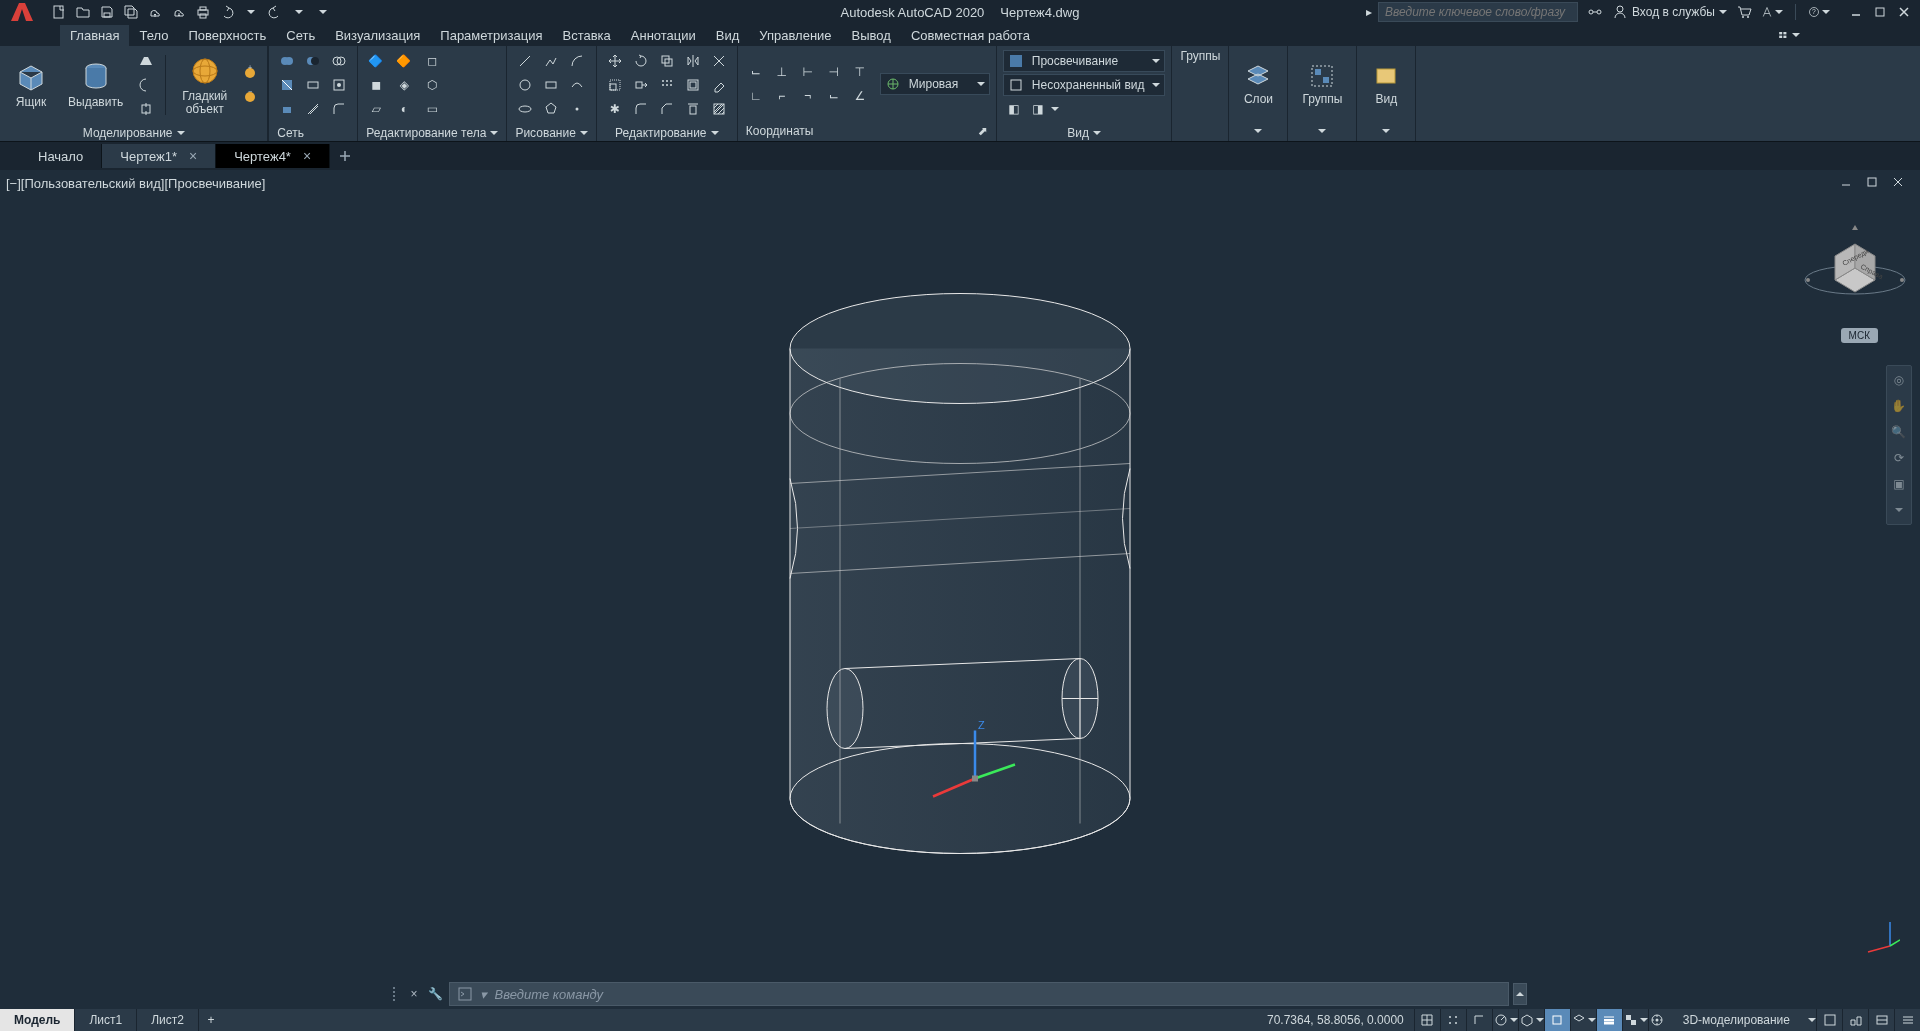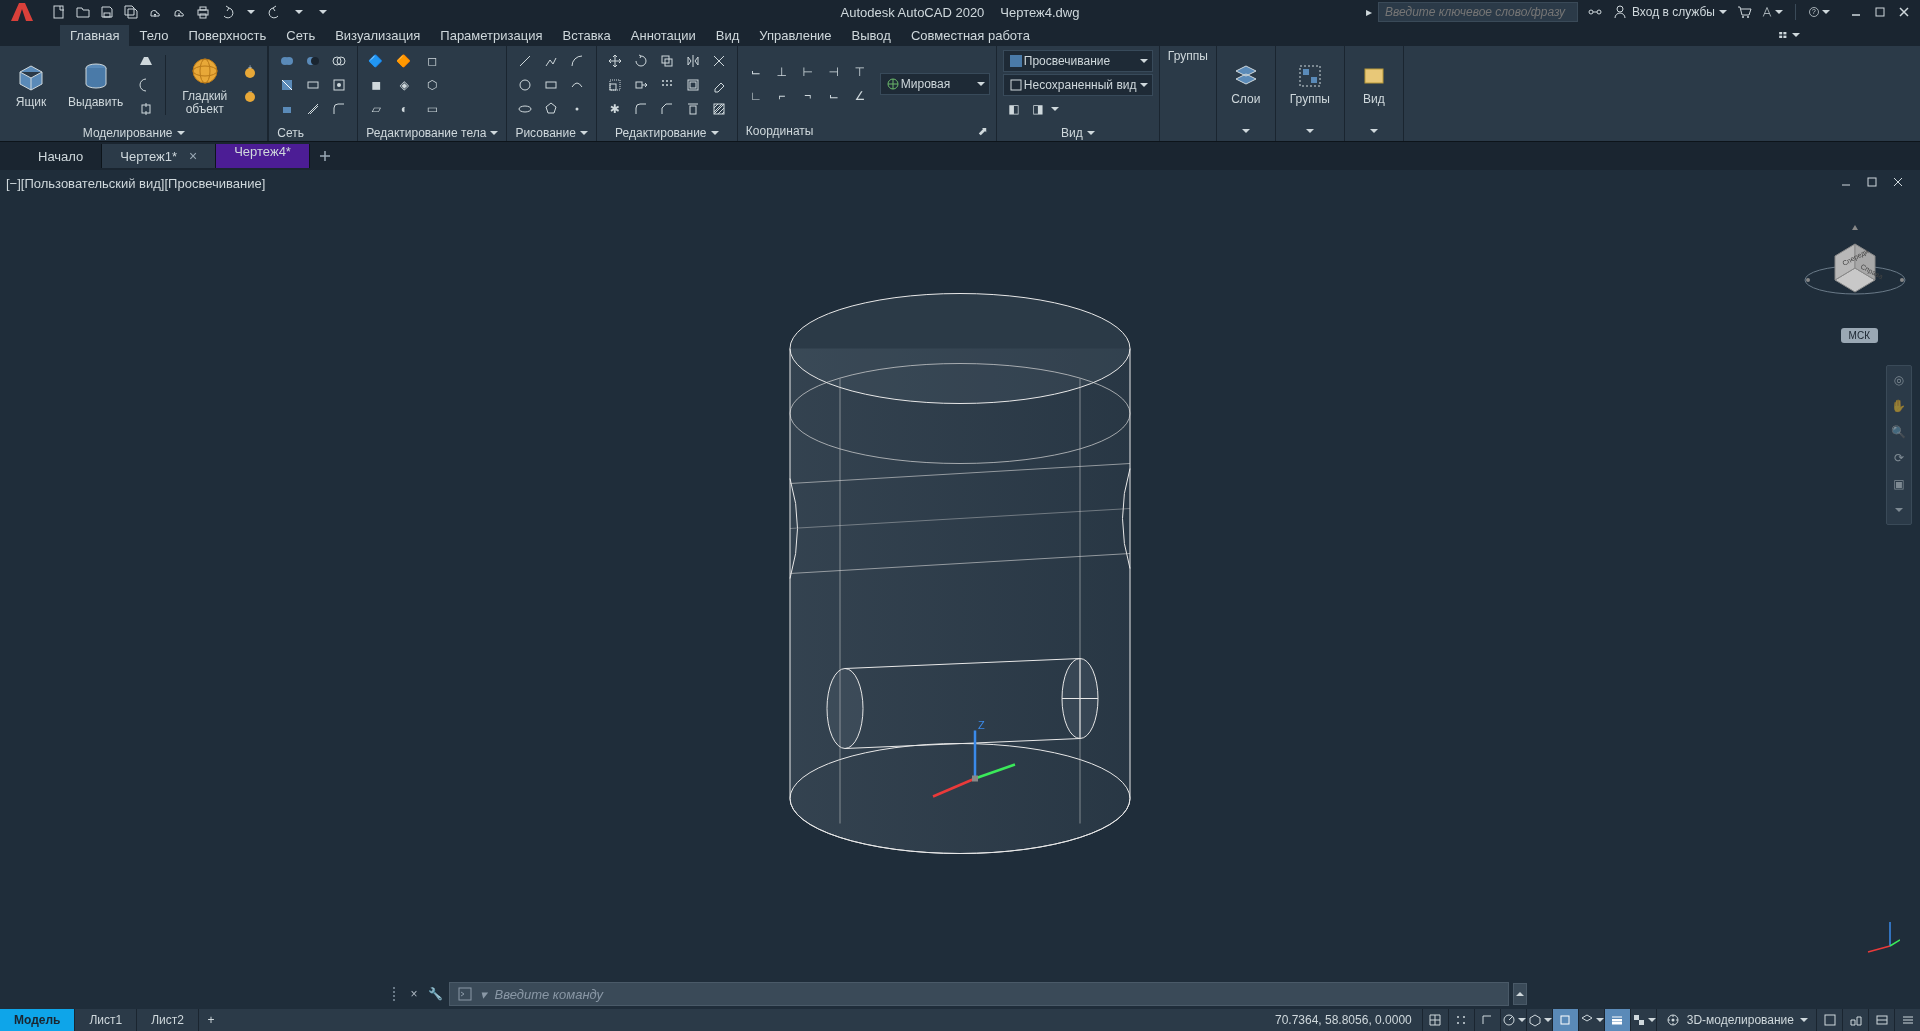--- a/index.html
+++ b/index.html
@@ -26,29 +26,29 @@
 
 
 .ribbon { height:96px; background:#2b3a48; display:flex; border-bottom:1px solid #0d141a; }
 .panel { display:flex; flex-direction:column; border-right:1px solid #1a2530; }
 .panel-body { flex:1; display:flex; align-items:center; padding:4px 6px; gap:4px; }
 .panel-title { height:20px; display:flex; align-items:center; justify-content:center; font-size:12px; color:#cfd8dc; gap:4px; cursor:pointer; padding:0 8px; }
 .big-btn { display:flex; flex-direction:column; align-items:center; justify-content:center; gap:2px; padding:2px 8px; cursor:pointer; min-width:44px; }
 .big-label { font-size:12px; text-align:center; line-height:1.1; white-space:pre-line; }
 .icon-grid { display:grid; grid-template-columns:repeat(3,24px); grid-auto-rows:22px; gap:2px; }
 .icon-grid .sm { width:24px; height:22px; display:flex; align-items:center; justify-content:center; cursor:pointer; }
-.dropdown-row { height:22px; display:flex; align-items:center; background:#1e2a36; border:1px solid #384a5a; padding:0 4px; gap:0; font-size:12px; min-width:150px; }
+.dropdown-row { height:22px; display:flex; align-items:center; background:#1e2a36; border:1px solid #384a5a; padding:0 4px; gap:8px; font-size:12px; min-width:150px; }
 .ribbon-col { display:flex; flex-direction:column; gap:2px; }
 
 
 .doctabs { height:28px; background:#1a2530; display:flex; align-items:center; padding-left:20px; }
 .doctab { height:24px; padding:0 18px; display:flex; align-items:center; gap:12px; font-size:13px; color:#cfd8dc; cursor:pointer; border-right:1px solid #0d141a; }
 .doctab.start { background:#1a2530; }
 .doctab.file { background:#2b3a48; }
-.doctab.active { background:#4c1d95;flex-direction:column; }
+.doctab.active { background:#000000; }
 .doctab-close { font-size:14px; color:#9aa8b4; }
 .doctab-add { width:30px; height:24px; display:flex; align-items:center; justify-content:center; cursor:pointer; }
 
 
 .viewport { position:relative; background:#1f2d3a; height:calc(100% - 24px - 22px - 96px - 28px - 30px - 22px); }
 .vp-label { position:absolute; top:6px; left:6px; font-size:13px; color:#cfd8dc; }
 .vp-wincontrols { position:absolute; top:4px; right:12px; display:flex; gap:6px; }
 .viewcube { position:absolute; top:50px; right:30px; width:90px; height:90px; }
 .wcs-badge { position:absolute; top:158px; right:42px; background:#9aa8b4; color:#1a2530; font-size:10px; padding:2px 8px; border-radius:3px; }
 .nav-bar { position:absolute; top:195px; right:8px; width:26px; background:#2b3a48; border:1px solid #3a4a58; border-radius:2px; padding:4px 0; display:flex; flex-direction:column; gap:6px; align-items:center; }
@@ -60,26 +60,26 @@
 .cmd-handle { width:8px; display:flex; flex-direction:column; gap:2px; }
 .cmd-handle div{ width:2px;height:2px;background:#6a7a88;}
 .cmd-btn { width:18px; height:18px; display:flex; align-items:center; justify-content:center; cursor:pointer; color:#aeb8c2;}
 .cmd-input { width:1060px; height:24px; background:#3a4a58; border:1px solid #4a5a68; display:flex; align-items:center; padding:0 8px; gap:8px; font-style:italic; color:#8a98a6; font-size:13px; }
 .cmd-expand{ width:14px;height:22px;background:#3a4a58;border:1px solid #4a5a68;display:flex;align-items:center;justify-content:center;}
 
 
 .bottom { height:22px; background:#2b3a48; display:flex; align-items:center; }
 .layout-tabs { display:flex; }
 .layout-tab { height:22px; padding:0 14px; display:flex; align-items:center; font-size:12px; cursor:pointer; border-right:1px solid #1a2530; }
-.layout-tab.active { background:#0ea5e9; color:#1a2530; font-weight:bold; }
+.layout-tab.active { background:#e5e5e5; color:#1a2530; font-weight:bold; }
 .layout-add { width:24px; display:flex; align-items:center; justify-content:center; cursor:pointer; }
 .status-right { margin-left:auto; display:flex; align-items:center; height:100%; }
 .coords { padding:0 10px; font-size:12px; }
 .status-btn { width:26px; height:22px; display:flex; align-items:center; justify-content:center; cursor:pointer; border-left:1px solid #1a2530; }
-.status-dd { padding:0 8px; height:22px; display:flex; align-items:center; gap:6px; border-left:1px solid #1a2530; cursor:pointer; font-size:12px; }
+.status-dd { padding:0 0; height:22px; display:flex; align-items:center; gap:18px; border-left:1px solid #1a2530; cursor:pointer; font-size:12px; }
 
 
 .ic { width:16px; height:16px; }
 .drop-tri{ width:0;height:0;border-left:4px solid transparent;border-right:4px solid transparent;border-top:4px solid #cfd8dc; display:inline-block;}
 .sep-v{ width:1px;height:60px;background:#1a2530;margin:0 4px;}
 
 
 .drawing { position:absolute; left:50%; top:50%; transform:translate(-50%,-50%); }
 </style>
 </head>

